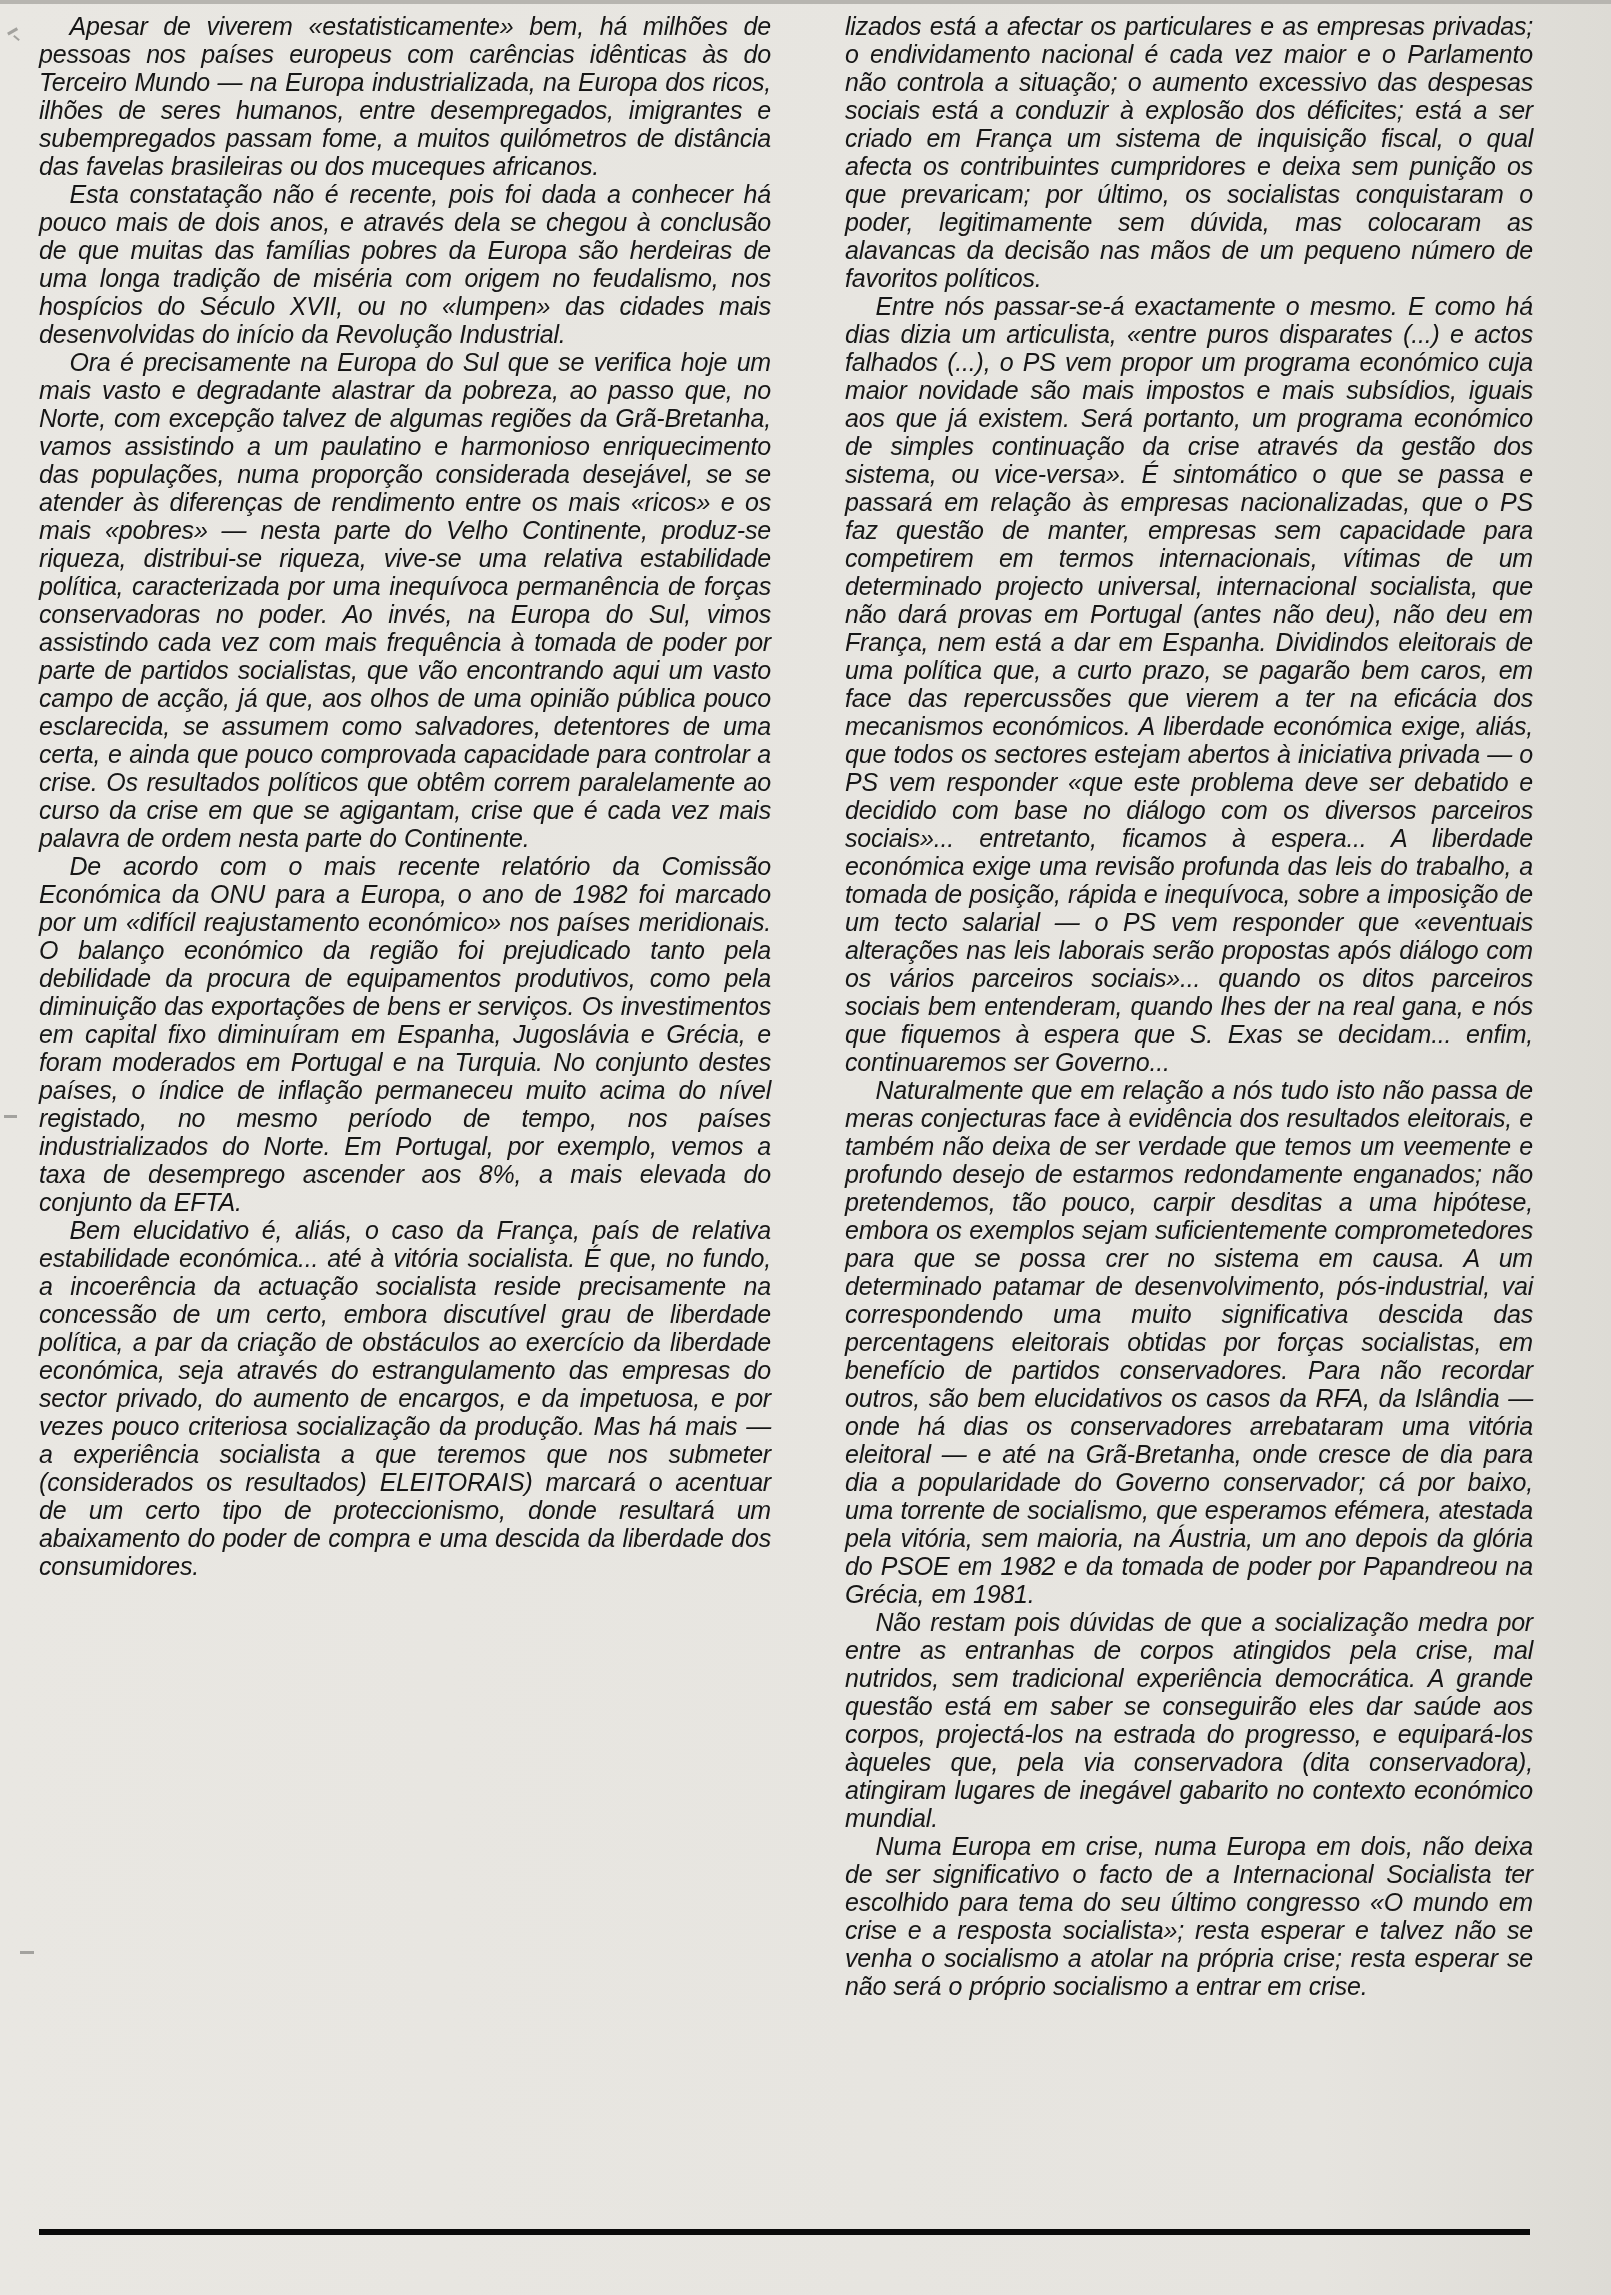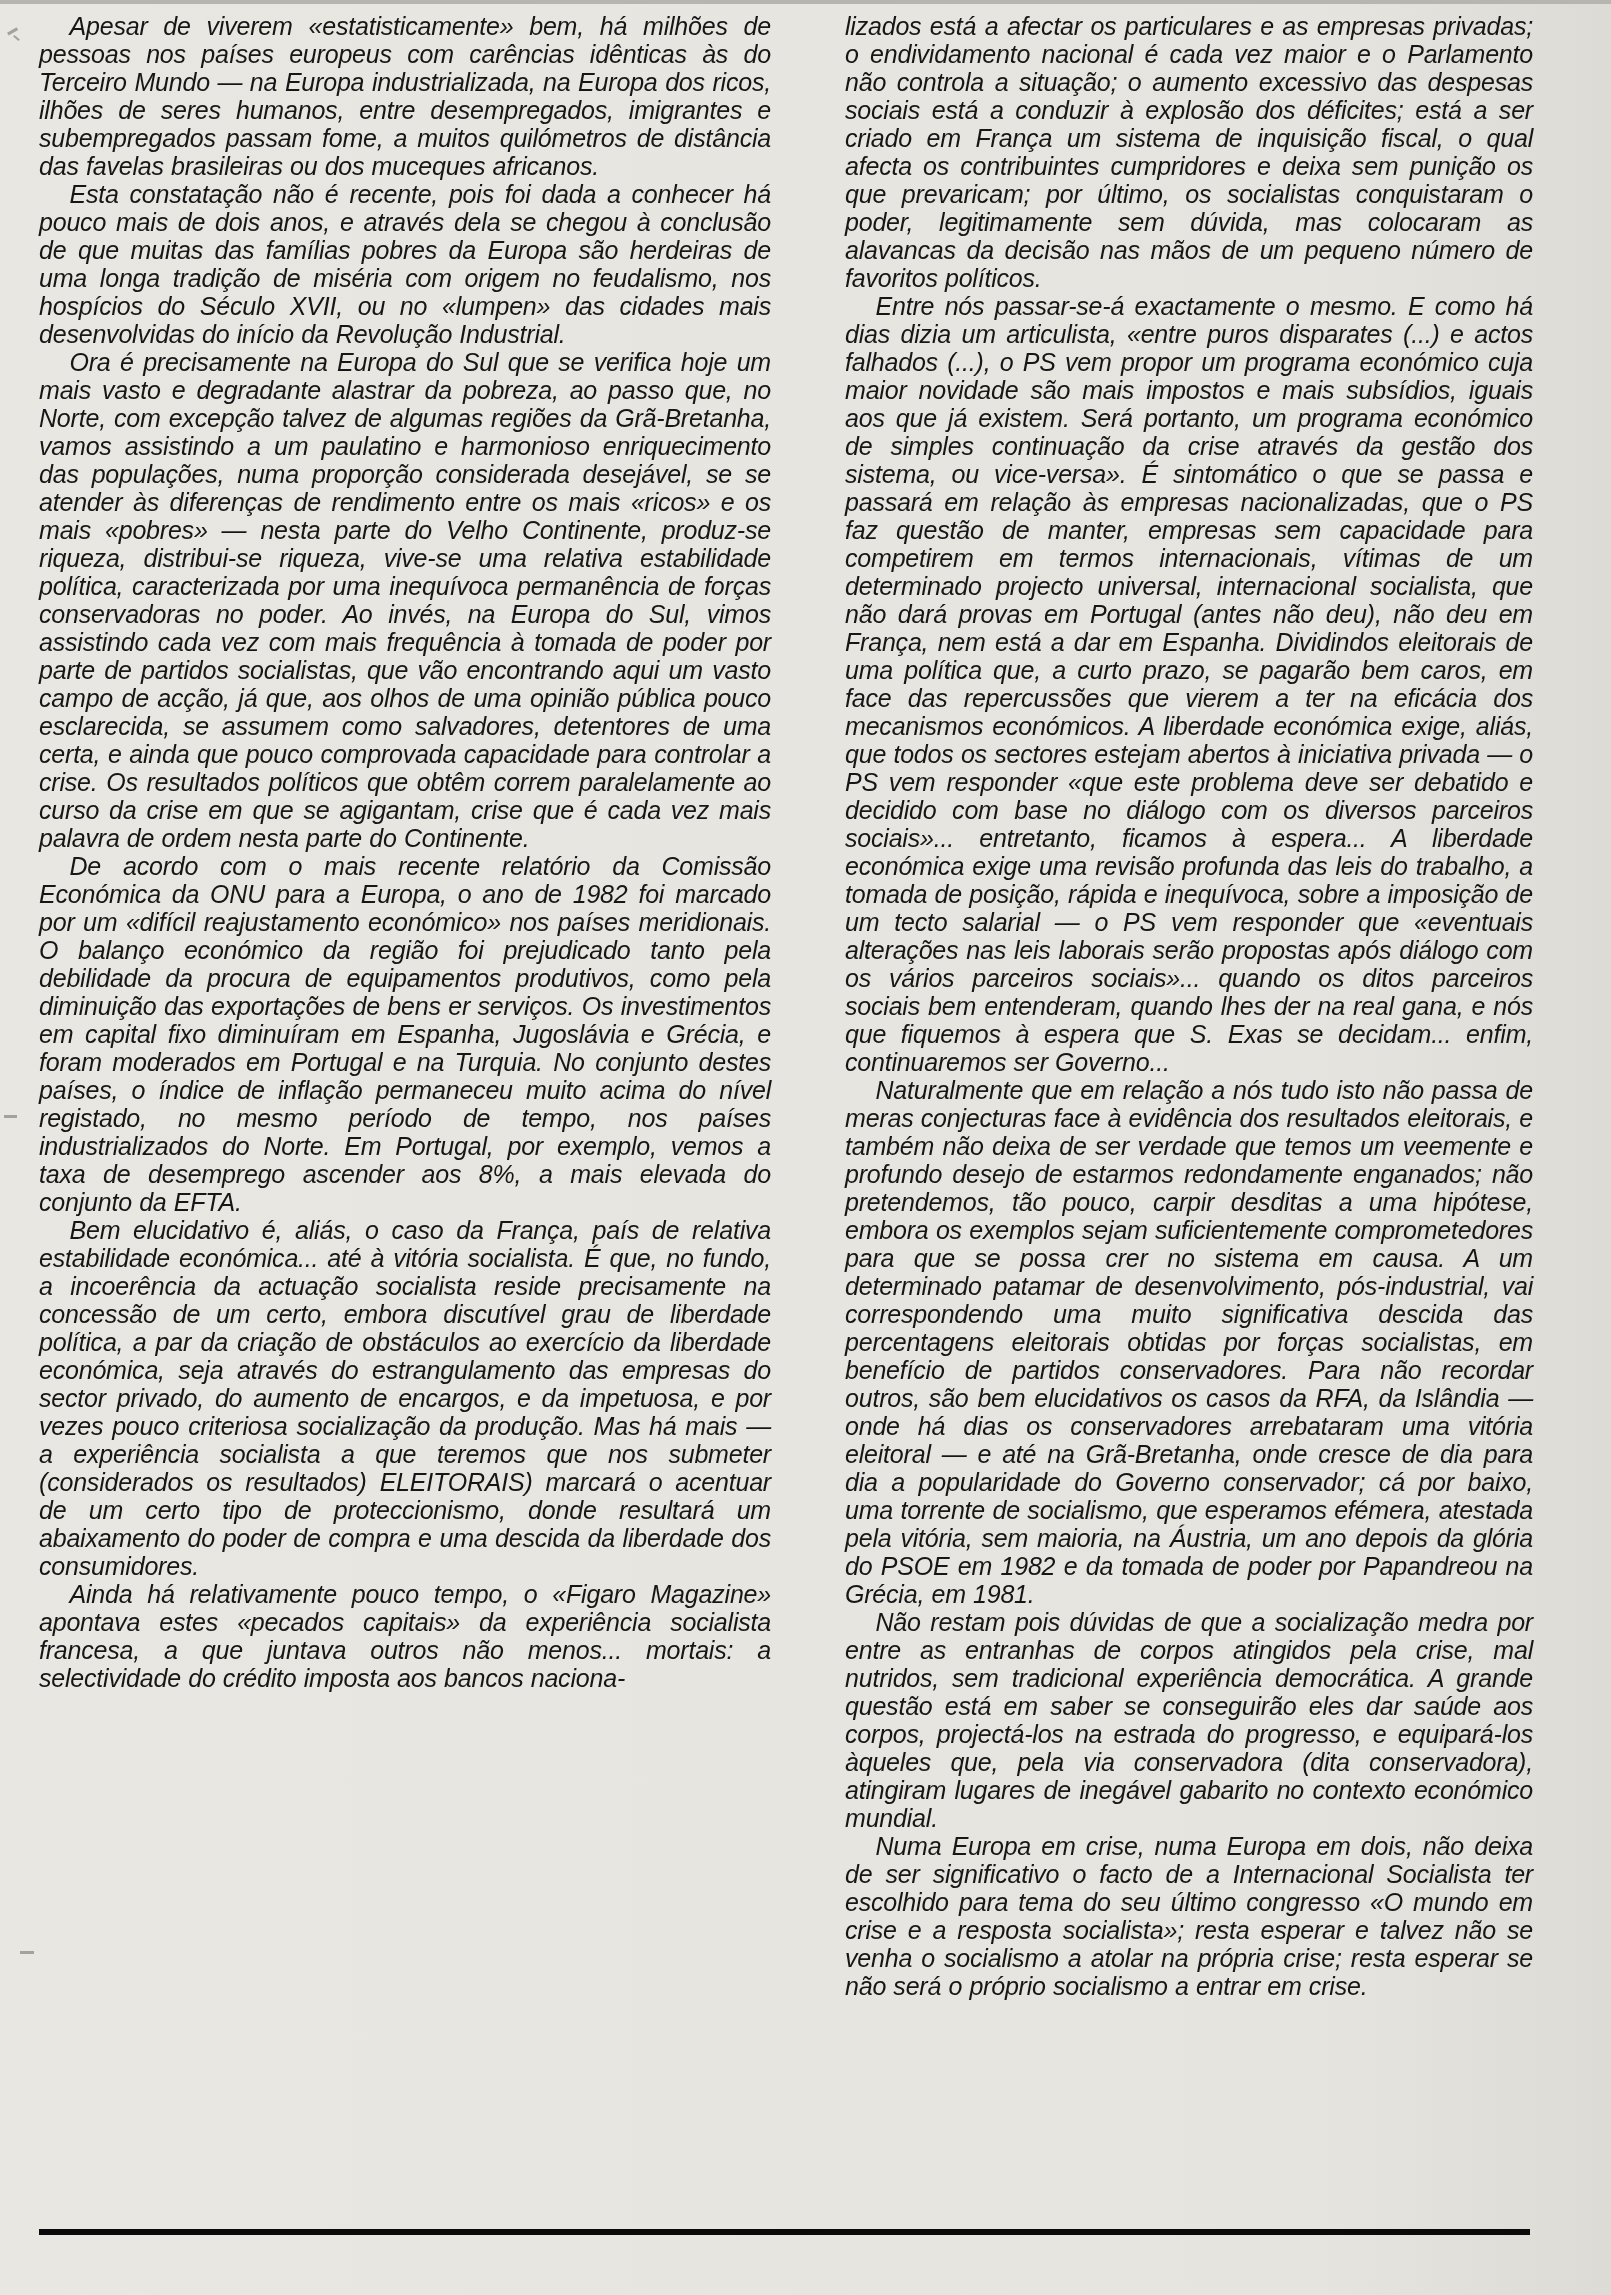--- a/index.html
+++ b/index.html
@@ -64,21 +64,20 @@
   <div class="scan-mark mark-4"></div>
 
   <div class="columns">
 
     <div class="col col-left">
       <p>Apesar de viverem «estatisticamente» bem, há milhões de pessoas nos países europeus com carências idênticas às do Terceiro Mundo — na Europa industrializada, na Europa dos ricos, ilhões de seres humanos, entre desempregados, imigrantes e subempregados passam fome, a muitos quilómetros de distância das favelas brasileiras ou dos muceques africanos.</p>
       <p>Esta constatação não é recente, pois foi dada a conhecer há pouco mais de dois anos, e através dela se chegou à conclusão de que muitas das famílias pobres da Europa são herdeiras de uma longa tradição de miséria com origem no feudalismo, nos hospícios do Século XVII, ou no «lumpen» das cidades mais desenvolvidas do início da Revolução Industrial.</p>
       <p>Ora é precisamente na Europa do Sul que se verifica hoje um mais vasto e degradante alastrar da pobreza, ao passo que, no Norte, com excepção talvez de algumas regiões da Grã-Bretanha, vamos assistindo a um paulatino e harmonioso enriquecimento das populações, numa proporção considerada desejável, se se atender às diferenças de rendimento entre os mais «ricos» e os mais «pobres» — nesta parte do Velho Continente, produz-se riqueza, distribui-se riqueza, vive-se uma relativa estabilidade política, caracterizada por uma inequívoca permanência de forças conservadoras no poder. Ao invés, na Europa do Sul, vimos assistindo cada vez com mais frequência à tomada de poder por parte de partidos socialistas, que vão encontrando aqui um vasto campo de acção, já que, aos olhos de uma opinião pública pouco esclarecida, se assumem como salvadores, detentores de uma certa, e ainda que pouco comprovada capacidade para controlar a crise. Os resultados políticos que obtêm correm paralelamente ao curso da crise em que se agigantam, crise que é cada vez mais palavra de ordem nesta parte do Continente.</p>
       <p>De acordo com o mais recente relatório da Comissão Económica da ONU para a Europa, o ano de 1982 foi marcado por um «difícil reajustamento económico» nos países meridionais. O balanço económico da região foi prejudicado tanto pela debilidade da procura de equipamentos produtivos, como pela diminuição das exportações de bens er serviços. Os investimentos em capital fixo diminuíram em Espanha, Jugoslávia e Grécia, e foram moderados em Portugal e na Turquia. No conjunto destes países, o índice de inflação permaneceu muito acima do nível registado, no mesmo período de tempo, nos países industrializados do Norte. Em Portugal, por exemplo, vemos a taxa de desemprego ascender aos 8%, a mais elevada do conjunto da EFTA.</p>
       <p>Bem elucidativo é, aliás, o caso da França, país de relativa estabilidade económica... até à vitória socialista. É que, no fundo, a incoerência da actuação socialista reside precisamente na concessão de um certo, embora discutível grau de liberdade política, a par da criação de obstáculos ao exercício da liberdade económica, seja através do estrangulamento das empresas do sector privado, do aumento de encargos, e da impetuosa, e por vezes pouco criteriosa socialização da produção. Mas há mais — a experiência socialista a que teremos que nos submeter (considerados os resultados) ELEITORAIS) marcará o acentuar de um certo tipo de proteccionismo, donde resultará um abaixamento do poder de compra e uma descida da liberdade dos consumidores.</p>
-      <p>Ainda há relativamente pouco tempo, o «Figaro Magazine» apontava estes «pecados capitais» da experiência socialista francesa, a que juntava outros não menos... mortais: a selectividade do crédito imposta aos bancos naciona-</p>
     </div>
 
     <div class="col col-right">
       <p class="no-indent">lizados está a afectar os particulares e as empresas privadas; o endividamento nacional é cada vez maior e o Parlamento não controla a situação; o aumento excessivo das despesas sociais está a conduzir à explosão dos déficites; está a ser criado em França um sistema de inquisição fiscal, o qual afecta os contribuintes cumpridores e deixa sem punição os que prevaricam; por último, os socialistas conquistaram o poder, legitimamente sem dúvida, mas colocaram as alavancas da decisão nas mãos de um pequeno número de favoritos políticos.</p>
       <p>Entre nós passar-se-á exactamente o mesmo. E como há dias dizia um articulista, «entre puros disparates (...) e actos falhados (...), o PS vem propor um programa económico cuja maior novidade são mais impostos e mais subsídios, iguais aos que já existem. Será portanto, um programa económico de simples continuação da crise através da gestão dos sistema, ou vice-versa». É sintomático o que se passa e passará em relação às empresas nacionalizadas, que o PS faz questão de manter, empresas sem capacidade para competirem em termos internacionais, vítimas de um determinado projecto universal, internacional socialista, que não dará provas em Portugal (antes não deu), não deu em França, nem está a dar em Espanha. Dividindos eleitorais de uma política que, a curto prazo, se pagarão bem caros, em face das repercussões que vierem a ter na eficácia dos mecanismos económicos. A liberdade económica exige, aliás, que todos os sectores estejam abertos à iniciativa privada — o PS vem responder «que este problema deve ser debatido e decidido com base no diálogo com os diversos parceiros sociais»... entretanto, ficamos à espera... A liberdade económica exige uma revisão profunda das leis do trabalho, a tomada de posição, rápida e inequívoca, sobre a imposição de um tecto salarial — o PS vem responder que «eventuais alterações nas leis laborais serão propostas após diálogo com os vários parceiros sociais»... quando os ditos parceiros sociais bem entenderam, quando lhes der na real gana, e nós que fiquemos à espera que S. Exas se decidam... enfim, continuaremos ser Governo...</p>
       <p>Naturalmente que em relação a nós tudo isto não passa de meras conjecturas face à evidência dos resultados eleitorais, e também não deixa de ser verdade que temos um veemente e profundo desejo de estarmos redondamente enganados; não pretendemos, tão pouco, carpir desditas a uma hipótese, embora os exemplos sejam suficientemente comprometedores para que se possa crer no sistema em causa. A um determinado patamar de desenvolvimento, pós-industrial, vai correspondendo uma muito significativa descida das percentagens eleitorais obtidas por forças socialistas, em benefício de partidos conservadores. Para não recordar outros, são bem elucidativos os casos da RFA, da Islândia — onde há dias os conservadores arrebataram uma vitória eleitoral — e até na Grã-Bretanha, onde cresce de dia para dia a popularidade do Governo conservador; cá por baixo, uma torrente de socialismo, que esperamos efémera, atestada pela vitória, sem maioria, na Áustria, um ano depois da glória do PSOE em 1982 e da tomada de poder por Papandreou na Grécia, em 1981.</p>
       <p>Não restam pois dúvidas de que a socialização medra por entre as entranhas de corpos atingidos pela crise, mal nutridos, sem tradicional experiência democrática. A grande questão está em saber se conseguirão eles dar saúde aos corpos, projectá-los na estrada do progresso, e equipará-los àqueles que, pela via conservadora (dita conservadora), atingiram lugares de inegável gabarito no contexto económico mundial.</p>
       <p>Numa Europa em crise, numa Europa em dois, não deixa de ser significativo o facto de a Internacional Socialista ter escolhido para tema do seu último congresso «O mundo em crise e a resposta socialista»; resta esperar e talvez não se venha o socialismo a atolar na própria crise; resta esperar se não será o próprio socialismo a entrar em crise.</p>
     </div>
 

